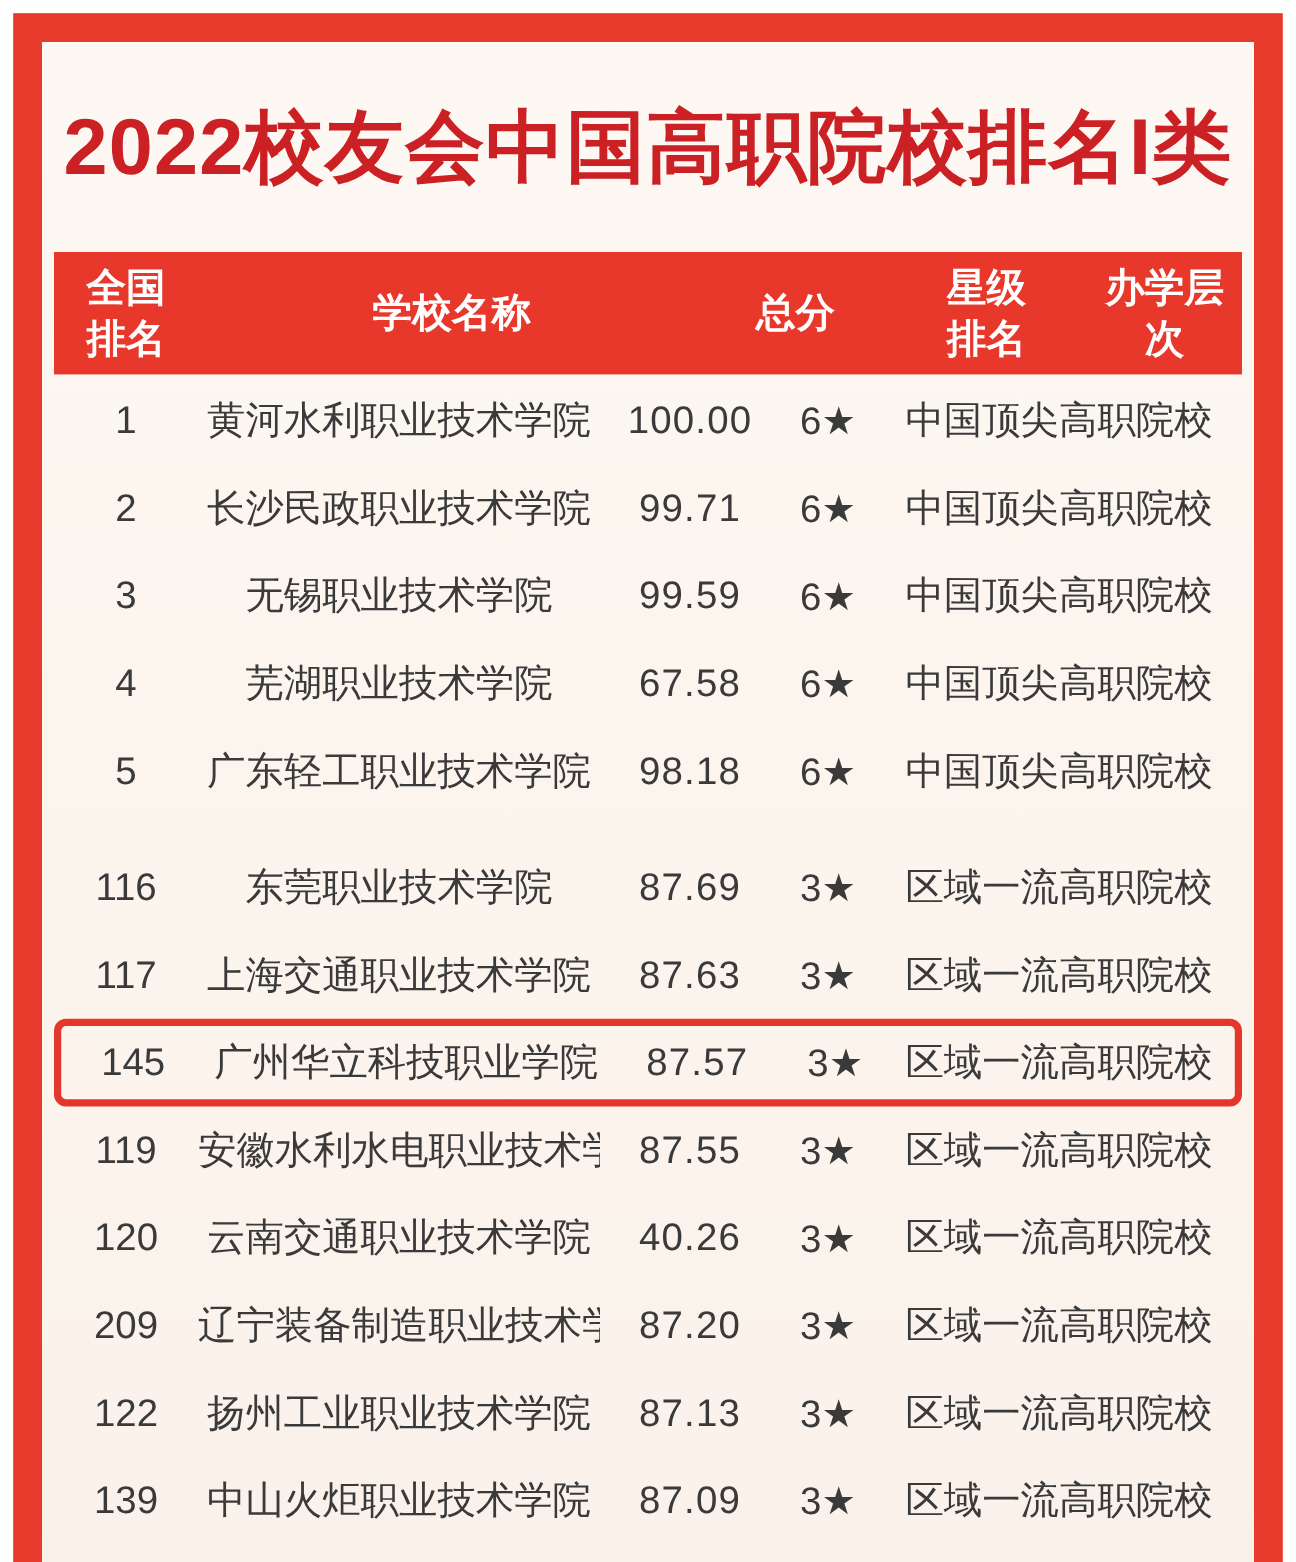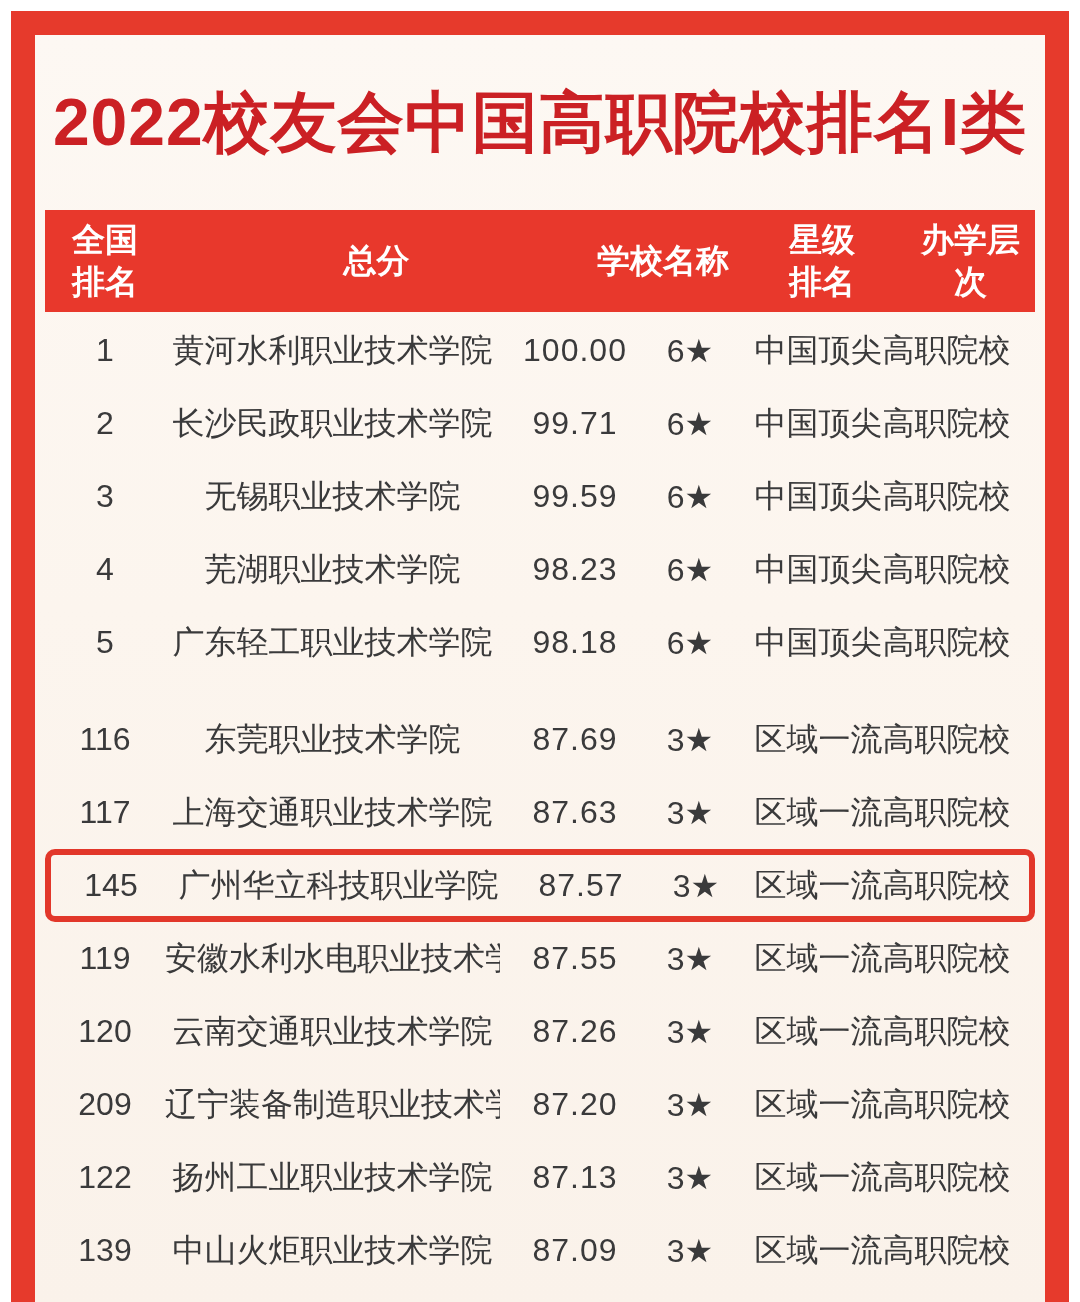--- a/index.html
+++ b/index.html
@@ -97,22 +97,22 @@
 <body>
 
 <div class="canvas">
   <div class="frame"></div>
   <div class="content">
     <h1 class="title">2022校友会中国高职院校排名I类</h1>
     <div class="rank-table">
       <div class="thead">
         <div class="th">全国
 排名</div>
+        <div class="th">学校名称</div>
         <div class="th">总分</div>
-        <div class="th">学校名称</div>
         <div class="th">星级
 排名</div>
         <div class="th">办学层次</div>
       </div>
       <div class="tbody" id="rows">
           <div class="tr">
     <div class="td col-rank">1</div>
     <div class="td col-school">黄河水利职业技术学院</div>
     <div class="td col-score">100.00</div>
     <div class="td col-star">6★</div>
@@ -128,21 +128,21 @@
           <div class="tr">
     <div class="td col-rank">3</div>
     <div class="td col-school">无锡职业技术学院</div>
     <div class="td col-score">99.59</div>
     <div class="td col-star">6★</div>
     <div class="td col-level">中国顶尖高职院校</div>
   </div>
           <div class="tr">
     <div class="td col-rank">4</div>
     <div class="td col-school">芜湖职业技术学院</div>
-    <div class="td col-score">98.23</div>
+    <div class="td col-score">67.58</div>
     <div class="td col-star">6★</div>
     <div class="td col-level">中国顶尖高职院校</div>
   </div>
           <div class="tr">
     <div class="td col-rank">5</div>
     <div class="td col-school">广东轻工职业技术学院</div>
     <div class="td col-score">98.18</div>
     <div class="td col-star">6★</div>
     <div class="td col-level">中国顶尖高职院校</div>
   </div>
@@ -170,21 +170,21 @@
           <div class="tr">
     <div class="td col-rank">119</div>
     <div class="td col-school">安徽水利水电职业技术学院</div>
     <div class="td col-score">87.55</div>
     <div class="td col-star">3★</div>
     <div class="td col-level">区域一流高职院校</div>
   </div>
           <div class="tr">
     <div class="td col-rank">120</div>
     <div class="td col-school">云南交通职业技术学院</div>
-    <div class="td col-score">87.26</div>
+    <div class="td col-score">40.26</div>
     <div class="td col-star">3★</div>
     <div class="td col-level">区域一流高职院校</div>
   </div>
           <div class="tr">
     <div class="td col-rank">209</div>
     <div class="td col-school">辽宁装备制造职业技术学院</div>
     <div class="td col-score">87.20</div>
     <div class="td col-star">3★</div>
     <div class="td col-level">区域一流高职院校</div>
   </div>

